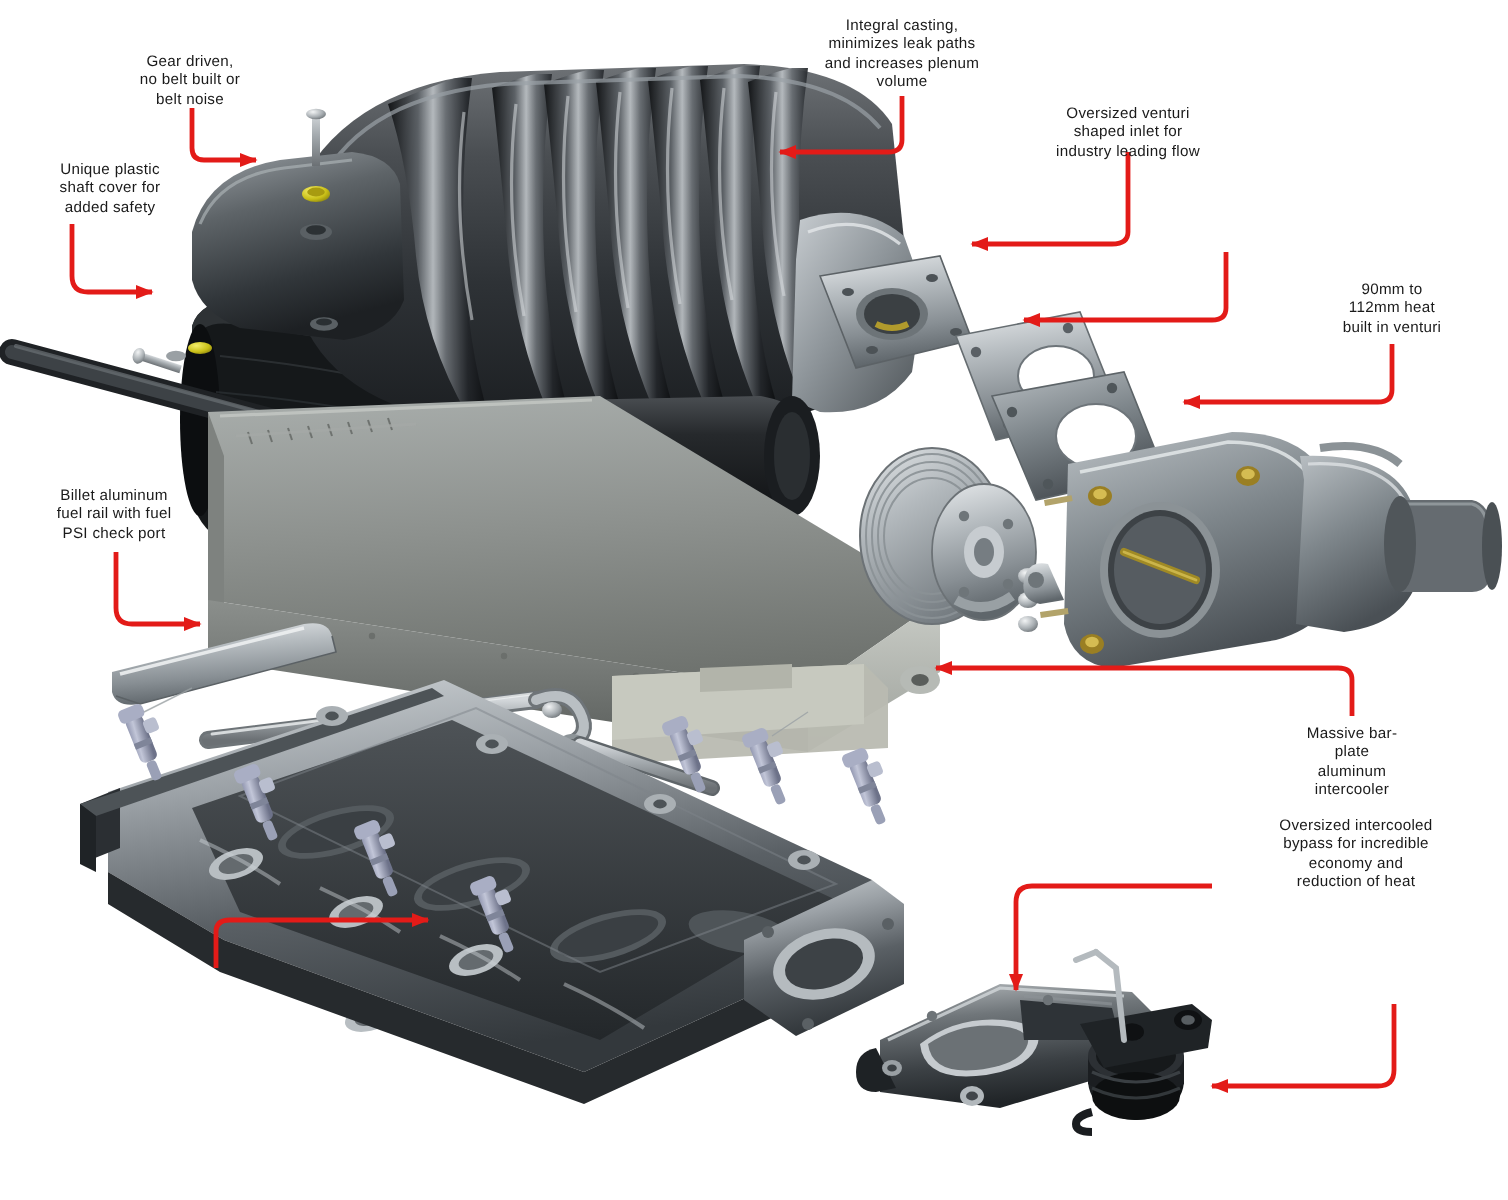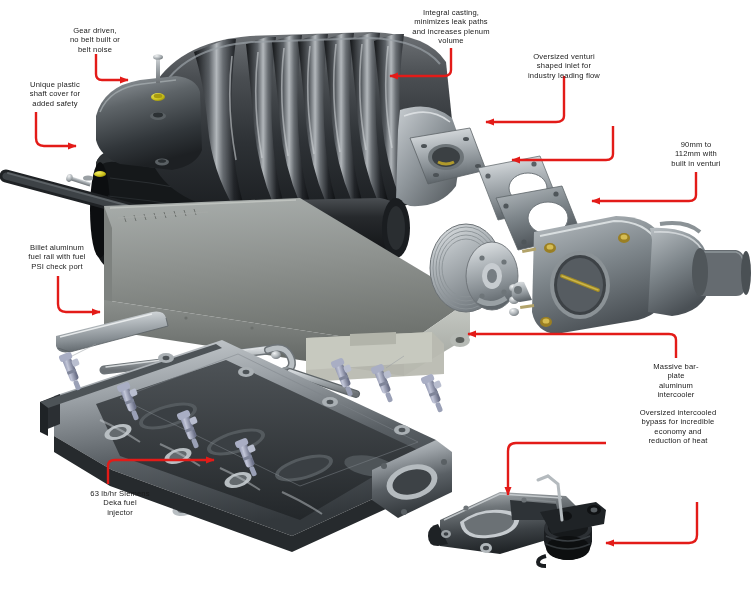--- a/index.html
+++ b/index.html
@@ -624,30 +624,27 @@
 shaft cover for
 added safety</div>
   <div class="callout" style="left:390px;  top:8px;   width:122px;">Integral casting,
 minimizes leak paths
 and increases plenum
 volume</div>
   <div class="callout" style="left:508px;  top:52px;  width:112px;">Oversized venturi
 shaped inlet for
 industry leading flow</div>
   <div class="callout" style="left:654px;  top:140px; width:84px;">90mm to
-112mm with
+112mm heat
 built in venturi</div>
   <div class="callout" style="left:632px;  top:362px; width:88px;">Massive bar-
 plate
 aluminum
 intercooler</div>
   <div class="callout" style="left:4px;    top:243px; width:106px;">Billet aluminum
 fuel rail with fuel
 PSI check port</div>
   <div class="callout" style="left:612px;  top:408px; width:132px;text-align:center;">Oversized intercooled
 bypass for incredible
 economy and
 reduction of heat</div>
-  <div class="callout" style="left:68px;   top:489px; width:104px;">63 lb/hr Siemens
-Deka fuel
-injector</div>
 
 </div>
 
 </body></html>

